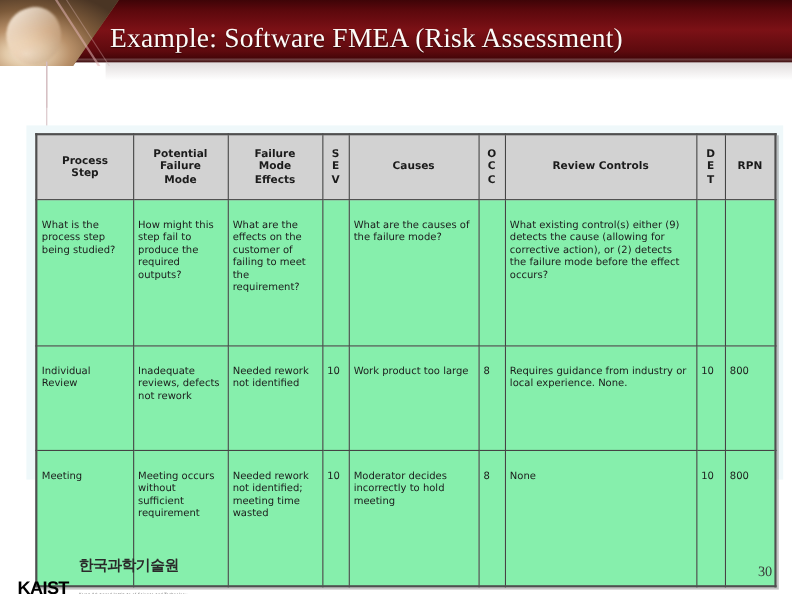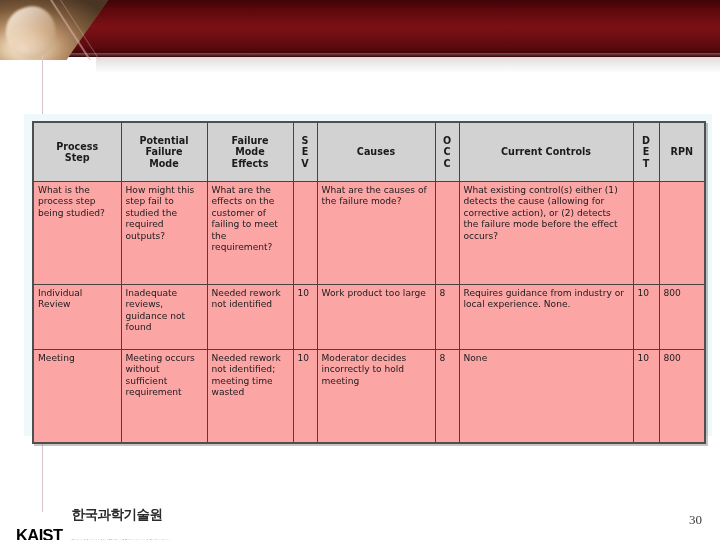--- a/index.html
+++ b/index.html
@@ -143,24 +143,24 @@
     background: #ffffff;
     border: 2px solid #4f4f4f;
     box-shadow: 2px 2px 0 rgba(90,90,90,.35);
   }
   #fmea-table td, #fmea-table th {
     border: 1px solid #444444;
     font-family: "DejaVu Sans", sans-serif;
     font-size: 9.1px;
     line-height: 11.4px;
     color: #1b1b1b;
-    padding: 3px 4px;
+    padding: 18px 4px;
     vertical-align: top;
     text-align: left;
-    background: #fca5a5;
+    background: #86efac;
   }
   #fmea-table thead th {
     background: #d2d2d2;
     font-weight: bold;
     text-align: center;
     vertical-align: middle;
     font-size: 9.6px;
     line-height: 11.5px;
     height: 54px;
     padding: 2px 3px;
@@ -234,20 +234,21 @@
 <body>
 
 <div id="slide">
 
   <div id="header-banner">
     <div class="banner-bar"></div>
     <div class="banner-bar-hilite"></div>
     <div class="banner-photo"></div>
     <div class="banner-diag-line"></div>
     <div class="banner-diag-line2"></div>
+    <div id="slide-title">Example: Software FMEA (Risk Assessment)</div>
   </div>
   <div class="banner-shadow"></div>
   <div class="guide-line-top"></div>
   <div class="guide-line"></div>
 
   <div id="fmea-figure">
     <table id="fmea-table">
       <colgroup>
         <col style="width:88px">
         <col style="width:86px">
@@ -260,40 +261,40 @@
         <col style="width:46px">
       </colgroup>
       <thead>
         <tr>
           <th>Process<br>Step</th>
           <th>Potential<br>Failure<br>Mode</th>
           <th>Failure<br>Mode<br>Effects</th>
           <th class="stacked">S<br>E<br>V</th>
           <th>Causes</th>
           <th class="stacked">O<br>C<br>C</th>
-          <th>Current Controls</th>
+          <th>Review Controls</th>
           <th class="stacked">D<br>E<br>T</th>
           <th>RPN</th>
         </tr>
       </thead>
       <tbody>
         <tr class="desc-row">
           <td>What is the process step being studied?</td>
-          <td>How might this step fail to studied the required outputs?</td>
+          <td>How might this step fail to produce the required outputs?</td>
           <td>What are the effects on the customer of failing to meet the requirement?</td>
           <td class="numcell"></td>
           <td>What are the causes of the failure mode?</td>
           <td class="numcell"></td>
-          <td>What existing control(s) either (1) detects the cause (allowing for corrective action), or (2) detects the failure mode before the effect occurs?</td>
+          <td>What existing control(s) either (9) detects the cause (allowing for corrective action), or (2) detects the failure mode before the effect occurs?</td>
           <td class="numcell"></td>
           <td class="numcell"></td>
         </tr>
         <tr class="data-row-1">
           <td class="bottomtext">Individual Review</td>
-          <td>Inadequate reviews, guidance not found</td>
+          <td>Inadequate reviews, defects not rework</td>
           <td class="bottomtext">Needed rework not identified</td>
           <td class="numcell">10</td>
           <td class="bottomtext">Work product too large</td>
           <td class="numcell">8</td>
           <td>Requires guidance from industry or local experience. None.</td>
           <td class="numcell">10</td>
           <td class="numcell">800</td>
         </tr>
         <tr class="data-row-2">
           <td class="bottomtext">Meeting</td>

